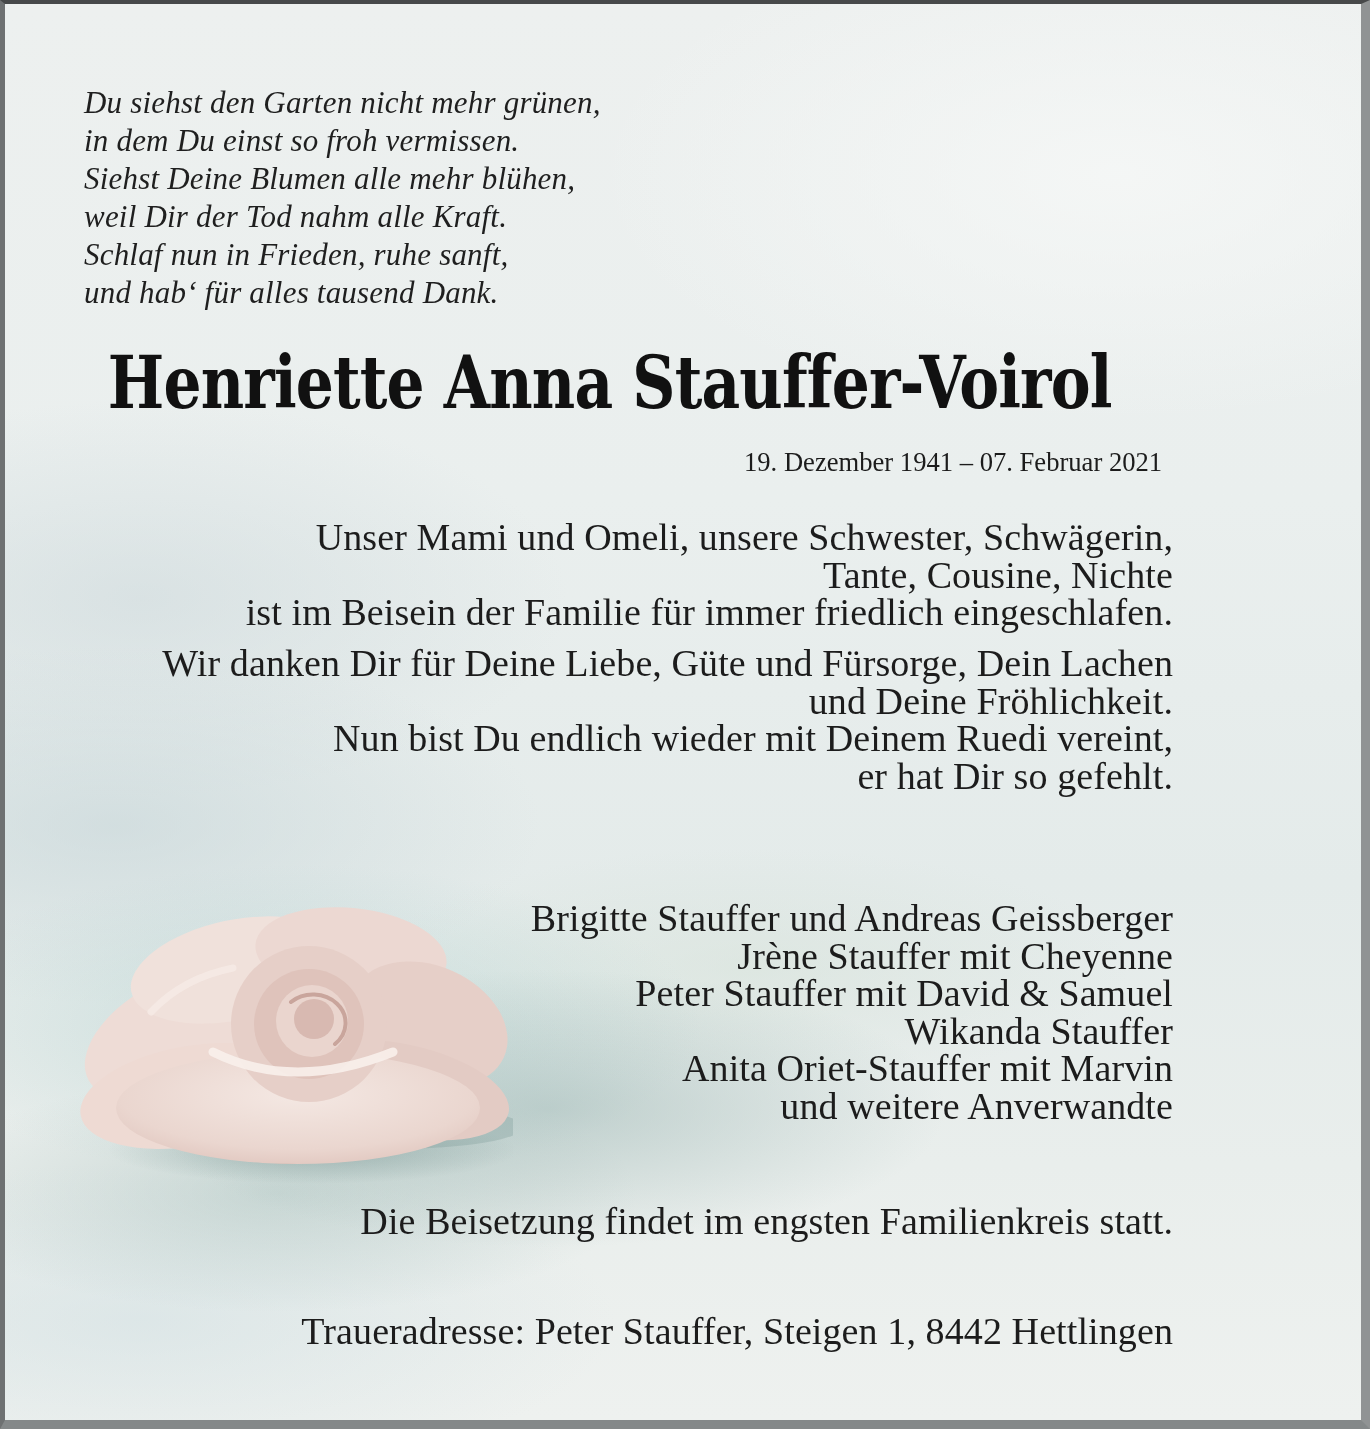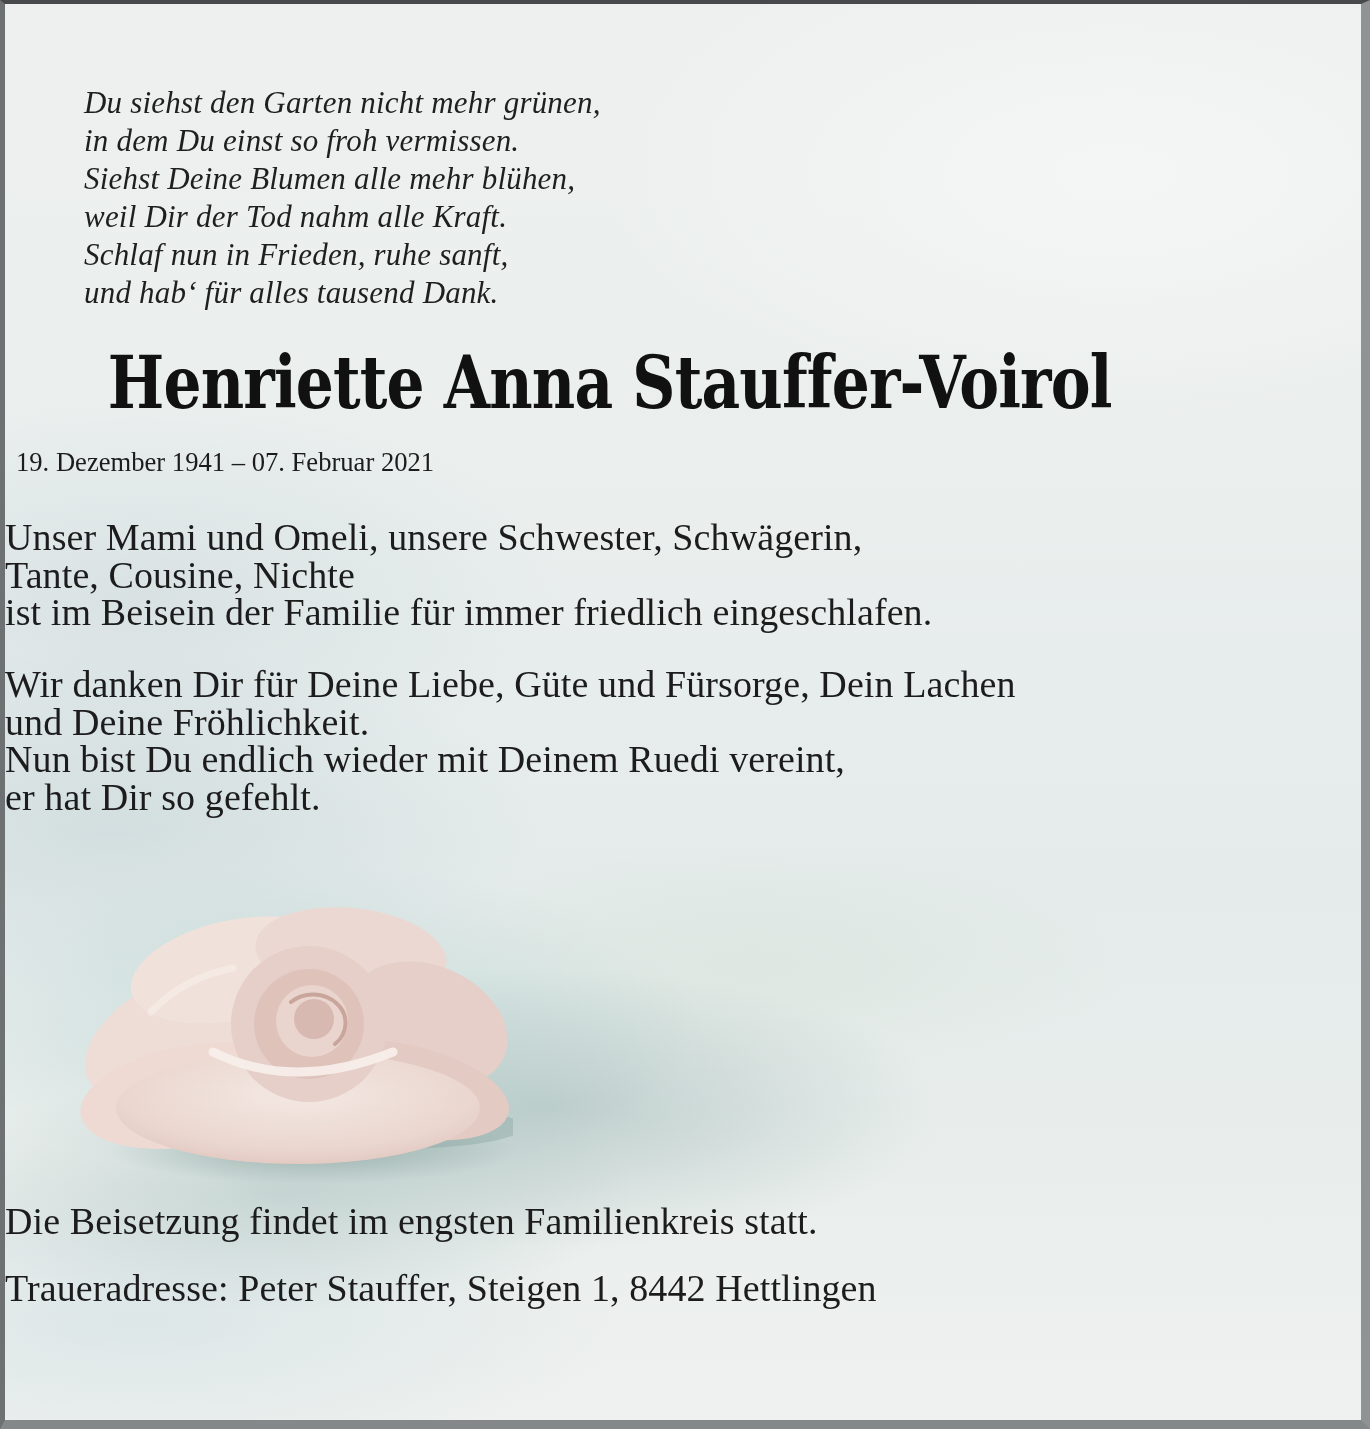--- a/index.html
+++ b/index.html
@@ -40,21 +40,21 @@
     font-size: 31px;
     line-height: 38px;
     letter-spacing: 0.2px;
     color: #1f1f1f;
   }
 
   .center-block {
     position: absolute;
     left: 0;
     width: 1168px;
-    text-align: left;
+    text-align: right;
   }
 
   .name-title {
     top: 340px;
     font-weight: bold;
     font-family: "DejaVu Serif", serif;
     font-size: 72px;
     line-height: 78px;
     color: #111111;
     white-space: nowrap;
@@ -77,24 +77,24 @@
     transform-origin: 50% 50%;
   }
 
   .body-text {
     font-size: 38px;
     line-height: 37.5px;
     letter-spacing: 0.1px;
   }
 
   .intro   { top: 515px; }
-  .tribute { top: 662px; }
+  .tribute { top: 641px; }
   .family  { top: 896px; }
   .funeral { top: 1199px; }
-  .address { top: 1266px; }
+  .address { top: 1309px; }
 
   .rose-wrap {
     position: absolute;
     left: 58px;
     top: 878px;
     width: 450px;
     height: 305px;
   }
 </style>
 </head>
@@ -166,18 +166,26 @@
     <div>ist im Beisein der Familie für immer friedlich eingeschlafen.</div>
   </div>
 
   <div class="center-block body-text tribute">
     <div>Wir danken Dir für Deine Liebe, Güte und Fürsorge, Dein Lachen</div>
     <div>und Deine Fröhlichkeit.</div>
     <div>Nun bist Du endlich wieder mit Deinem Ruedi vereint,</div>
     <div>er hat Dir so gefehlt.</div>
   </div>
 
+  <div class="center-block body-text family">
+    <div>Brigitte Stauffer und Andreas Geissberger</div>
+    <div>Jrène Stauffer mit Cheyenne</div>
+    <div>Peter Stauffer mit David &amp; Samuel</div>
+    <div>Wikanda Stauffer</div>
+    <div>Anita Oriet-Stauffer mit Marvin</div>
+    <div>und weitere Anverwandte</div>
+  </div>
 
   <div class="center-block body-text funeral">Die Beisetzung findet im engsten Familienkreis statt.</div>
 
   <div class="center-block body-text address">Traueradresse: Peter Stauffer, Steigen 1, 8442 Hettlingen</div>
 
 </div>
 
 </body></html>

